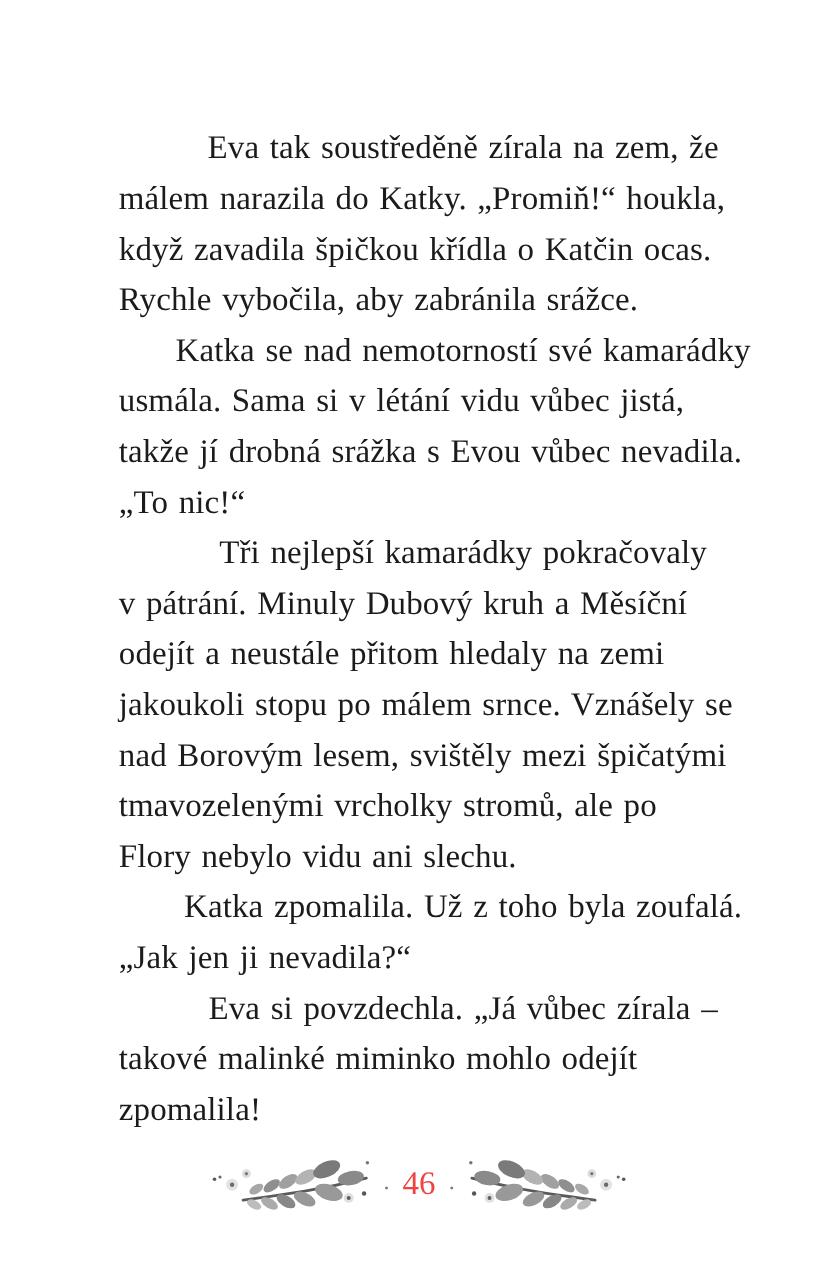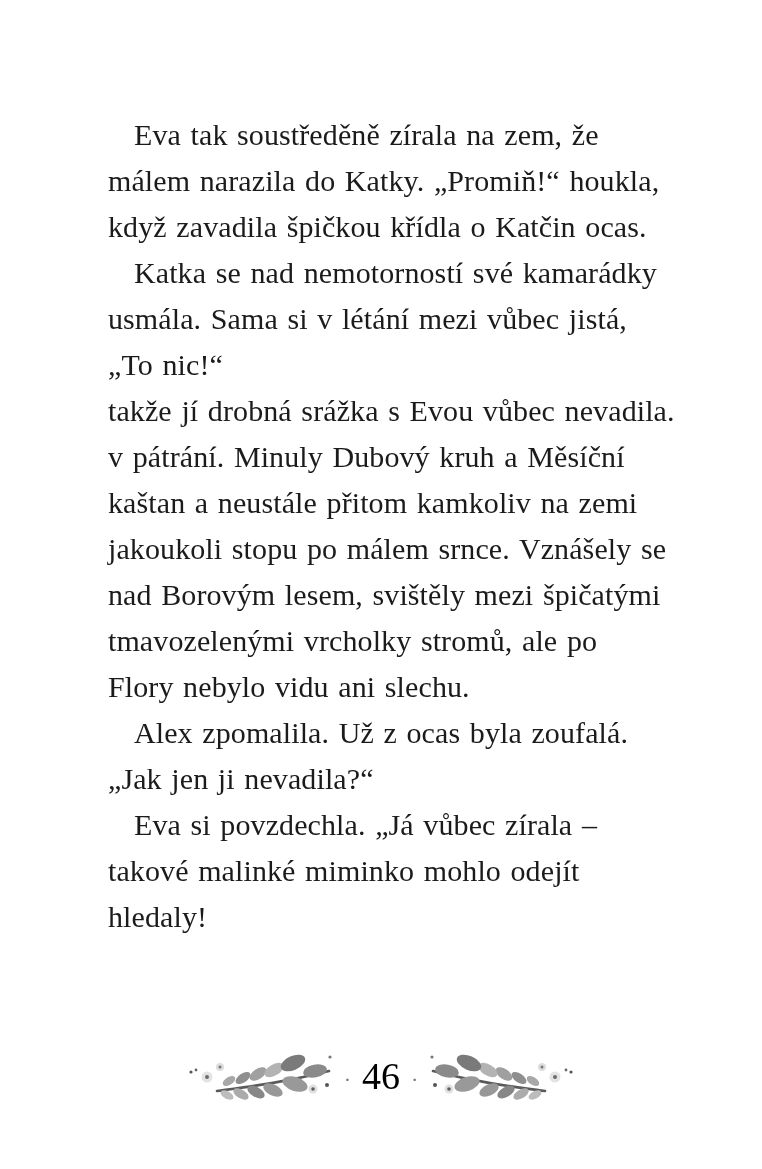--- a/index.html
+++ b/index.html
@@ -24,35 +24,35 @@
   }
   .paragraph { margin: 0; padding: 0; }
   .text-line {
     font-size: 30px;
     line-height: 46px;
     height: 46px;
     white-space: nowrap;
     word-spacing: 2px;
     letter-spacing: 0.1px;
   }
-  .text-line.indent { padding-left: 26px; }
+  .text-line.indent { padding-left: 26px; text-align: center; }
   .footer {
     position: absolute;
     left: 0;
     top: 1046px;
     width: 762px;
     height: 60px;
     display: flex;
     justify-content: center;
     align-items: center;
     gap: 7px;
   }
   .page-number {
-    font-size: 38px;
-    color: #000000;
+    font-size: 30px;
+    color: #ef4444;
     padding: 0 4px;
   }
   .footer-dot {
     font-size: 22px;
     color: #7a7a7a;
     line-height: 1;
     transform: translateY(4px);
   }
   .ornament { display: block; }
   .ornament.mirrored { transform: scaleX(-1); }
@@ -61,47 +61,49 @@
 <body>
 
 <div class="page">
 
   <div class="text-block">
 
     <div class="paragraph">
       <div class="text-line indent">Eva tak soustředěně zírala na zem, že</div>
       <div class="text-line">málem narazila do Katky. „Promiň!“ houkla,</div>
       <div class="text-line">když zavadila špičkou křídla o Katčin ocas.</div>
+      <div class="text-line">Rychle vybočila, aby zabránila srážce.</div>
     </div>
 
     <div class="paragraph">
       <div class="text-line indent">Katka se nad nemotorností své kamarádky</div>
-      <div class="text-line">usmála. Sama si v létání mezi vůbec jistá,</div>
+      <div class="text-line">usmála. Sama si v létání vidu vůbec jistá,</div>
+      <div class="text-line">takže jí drobná srážka s Evou vůbec nevadila.</div>
       <div class="text-line">„To nic!“</div>
-      <div class="text-line">takže jí drobná srážka s Evou vůbec nevadila.</div>
     </div>
 
     <div class="paragraph">
+      <div class="text-line indent">Tři nejlepší kamarádky pokračovaly</div>
       <div class="text-line">v pátrání. Minuly Dubový kruh a Měsíční</div>
-      <div class="text-line">kaštan a neustále přitom kamkoliv na zemi</div>
+      <div class="text-line">odejít a neustále přitom hledaly na zemi</div>
       <div class="text-line">jakoukoli stopu po málem srnce. Vznášely se</div>
       <div class="text-line">nad Borovým lesem, svištěly mezi špičatými</div>
       <div class="text-line">tmavozelenými vrcholky stromů, ale po</div>
       <div class="text-line">Flory nebylo vidu ani slechu.</div>
     </div>
 
     <div class="paragraph">
-      <div class="text-line indent">Alex zpomalila. Už z ocas byla zoufalá.</div>
+      <div class="text-line indent">Katka zpomalila. Už z toho byla zoufalá.</div>
       <div class="text-line">„Jak jen ji nevadila?“</div>
     </div>
 
     <div class="paragraph">
       <div class="text-line indent">Eva si povzdechla. „Já vůbec zírala –</div>
       <div class="text-line">takové malinké miminko mohlo odejít</div>
-      <div class="text-line">hledaly!</div>
+      <div class="text-line">zpomalila!</div>
     </div>
 
   </div>
 
   <div class="footer">
 
     <svg class="ornament" width="150" height="58" viewBox="0 0 150 58" aria-hidden="true">
 
       <circle cx="4" cy="25" r="1.6" fill="#555555"></circle>
       <circle cx="9" cy="23" r="1.4" fill="#666666"></circle>

